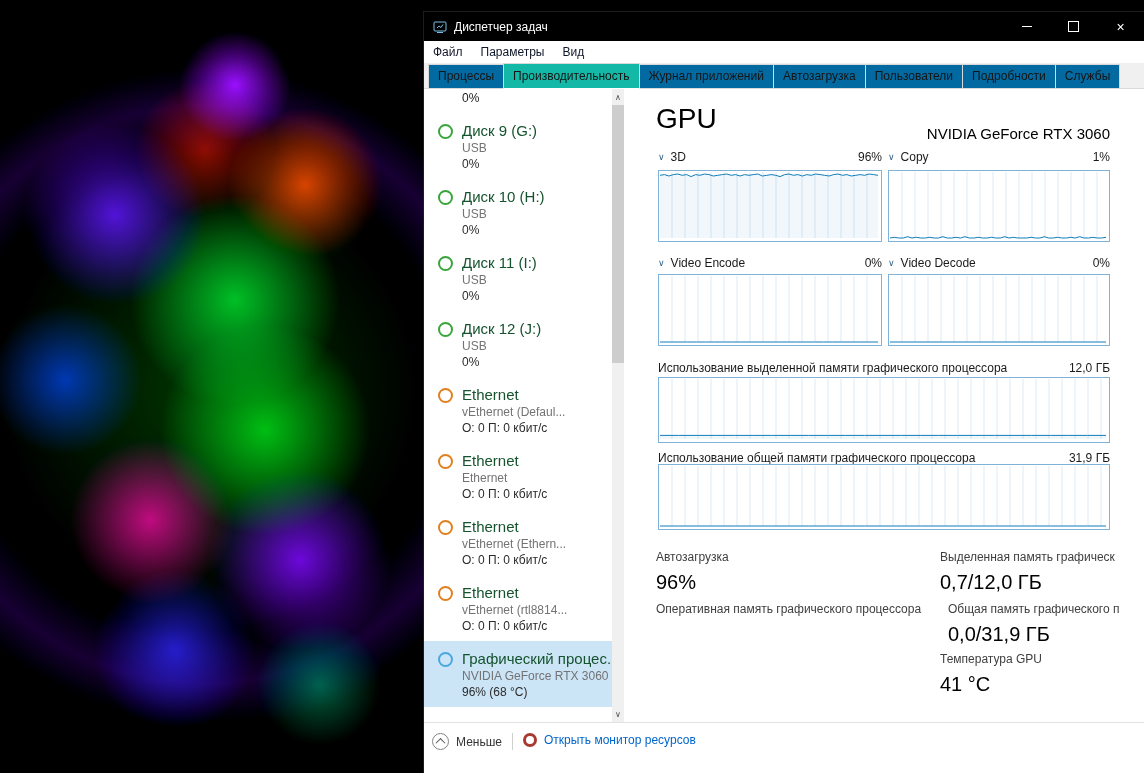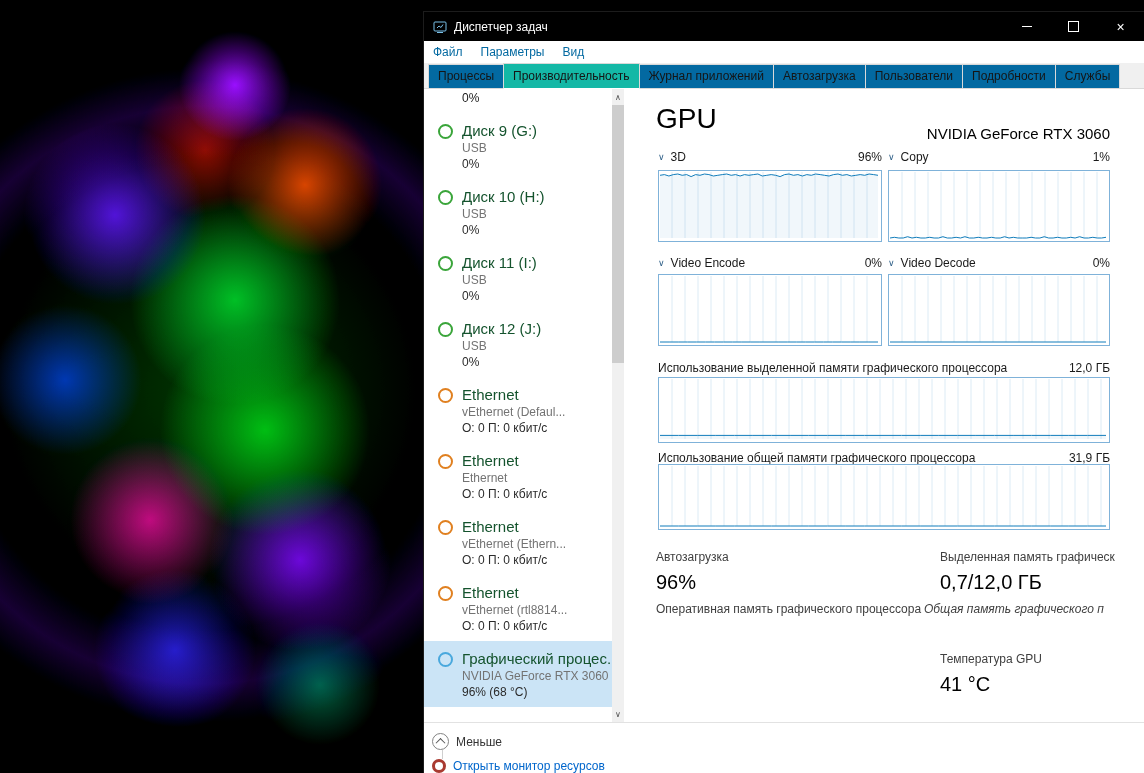--- a/index.html
+++ b/index.html
@@ -28,21 +28,21 @@
   .window{position:absolute;left:424px;top:12px;width:720px;height:761px;background:#fff;box-shadow:0 0 0 1px #1c1c1c;}
 
   .titlebar{position:absolute;top:0;left:0;right:0;height:29px;background:#000;color:#fff;display:flex;align-items:center;font-size:12px;}
   .app-icon{margin:0 7px 0 9px;display:flex;}
   .win-controls{margin-left:auto;display:flex;height:100%;}
   .win-btn{width:47px;height:100%;display:flex;align-items:center;justify-content:center;color:#fff;}
   .min-bar{width:10px;height:1px;background:#fff;display:block;}
   .max-box{width:9px;height:9px;border:1px solid #fff;display:block;}
   .close-glyph{font-size:14px;line-height:1;}
 
-  .menubar{position:absolute;top:29px;left:0;right:0;height:22px;background:#fff;display:flex;align-items:center;font-size:12px;color:#0369a1;}
+  .menubar{position:absolute;top:29px;left:0;right:0;height:22px;background:#fff;display:flex;align-items:center;font-size:12px;color:#0f172a;}
   .menu-item{padding:0 9px;height:100%;display:flex;align-items:center;}
 
   .tabstrip{position:absolute;top:51px;left:0;right:0;height:26px;background:#f0f0f0;border-bottom:1px solid #d9d9d9;display:flex;align-items:flex-end;padding-left:4px;box-sizing:border-box;font-size:12px;color:#151515;}
   .tab{padding:4px 9px 5px;border:1px solid #d9d9d9;background:#0369a1;margin-right:-1px;margin-bottom:-1px;white-space:nowrap;}
   .tab.active{background:#14b8a6;border-bottom:1px solid #fff;position:relative;z-index:2;padding-top:5px;}
 
   .content{position:absolute;top:77px;left:0;right:0;bottom:51px;background:#fff;overflow:hidden;}
 
   
   .sidebar{position:absolute;left:0;top:0;bottom:0;width:188px;overflow:hidden;}
@@ -83,25 +83,25 @@
   .cb-vdec{left:264px;top:185px;width:222px;height:72px;}
   .cb-dedmem{left:34px;top:288px;width:452px;height:66px;}
   .cb-shmem{left:34px;top:375px;width:452px;height:66px;}
 
   .stat{position:absolute;white-space:nowrap;}
   .stat .lbl{font-size:12px;color:#404040;line-height:15px;}
   .stat .big{font-size:20px;color:#000;line-height:28px;margin-top:3px;}
   .st-a{left:32px;top:461px;}
   .st-b{left:316px;top:461px;}
   .st-c{left:32px;top:513px;}
-  .st-d{left:300px;top:513px;font-style:italic;}
+  .st-d{left:324px;top:513px;}
   .st-e{left:316px;top:563px;}
 
   
-  .footer{position:absolute;left:0;right:0;bottom:0;height:51px;border-top:1px solid #e2e2e2;background:#fff;display:flex;align-items:flex-start;padding:10px 12px 0 8px;box-sizing:border-box;font-size:12px;flex-direction:column;}
+  .footer{position:absolute;left:0;right:0;bottom:0;height:51px;border-top:1px solid #e2e2e2;background:#fff;display:flex;align-items:flex-start;padding:10px 12px 0 8px;box-sizing:border-box;font-size:12px;}
   .less-btn{display:flex;align-items:center;color:#333;}
   .less-circle{width:17px;height:17px;border:1px solid #838383;border-radius:50%;display:flex;align-items:center;justify-content:center;margin-right:7px;box-sizing:border-box;}
   .chev-up{width:6px;height:6px;border-left:1px solid #555;border-top:1px solid #555;transform:rotate(45deg) translate(1px,1px);}
   .vdiv{width:1px;height:17px;background:#cfcfcf;margin:0 10px;}
   .resmon-link{display:flex;align-items:center;color:var(--link,#0066cc);}
   .resmon-icon{width:14px;height:14px;border-radius:50%;border:3px solid #a93a31;box-sizing:border-box;margin-right:7px;}
 </style>
 </head>
 <body>
 
@@ -425,20 +425,21 @@
         </div>
         <div class="stat st-b">
           <div class="lbl">Выделенная память графическ</div>
           <div class="big">0,7/12,0 ГБ</div>
         </div>
         <div class="stat st-c">
           <div class="lbl">Оперативная память графического процессора</div>
         </div>
         <div class="stat st-d">
           <div class="lbl">Общая память графического п</div>
+          <div class="big">0,0/31,9 ГБ</div>
         </div>
         <div class="stat st-e">
           <div class="lbl">Температура GPU</div>
           <div class="big">41 °C</div>
         </div>
       </div>
     </div>
 
     <div class="footer">
       <div class="less-btn">

